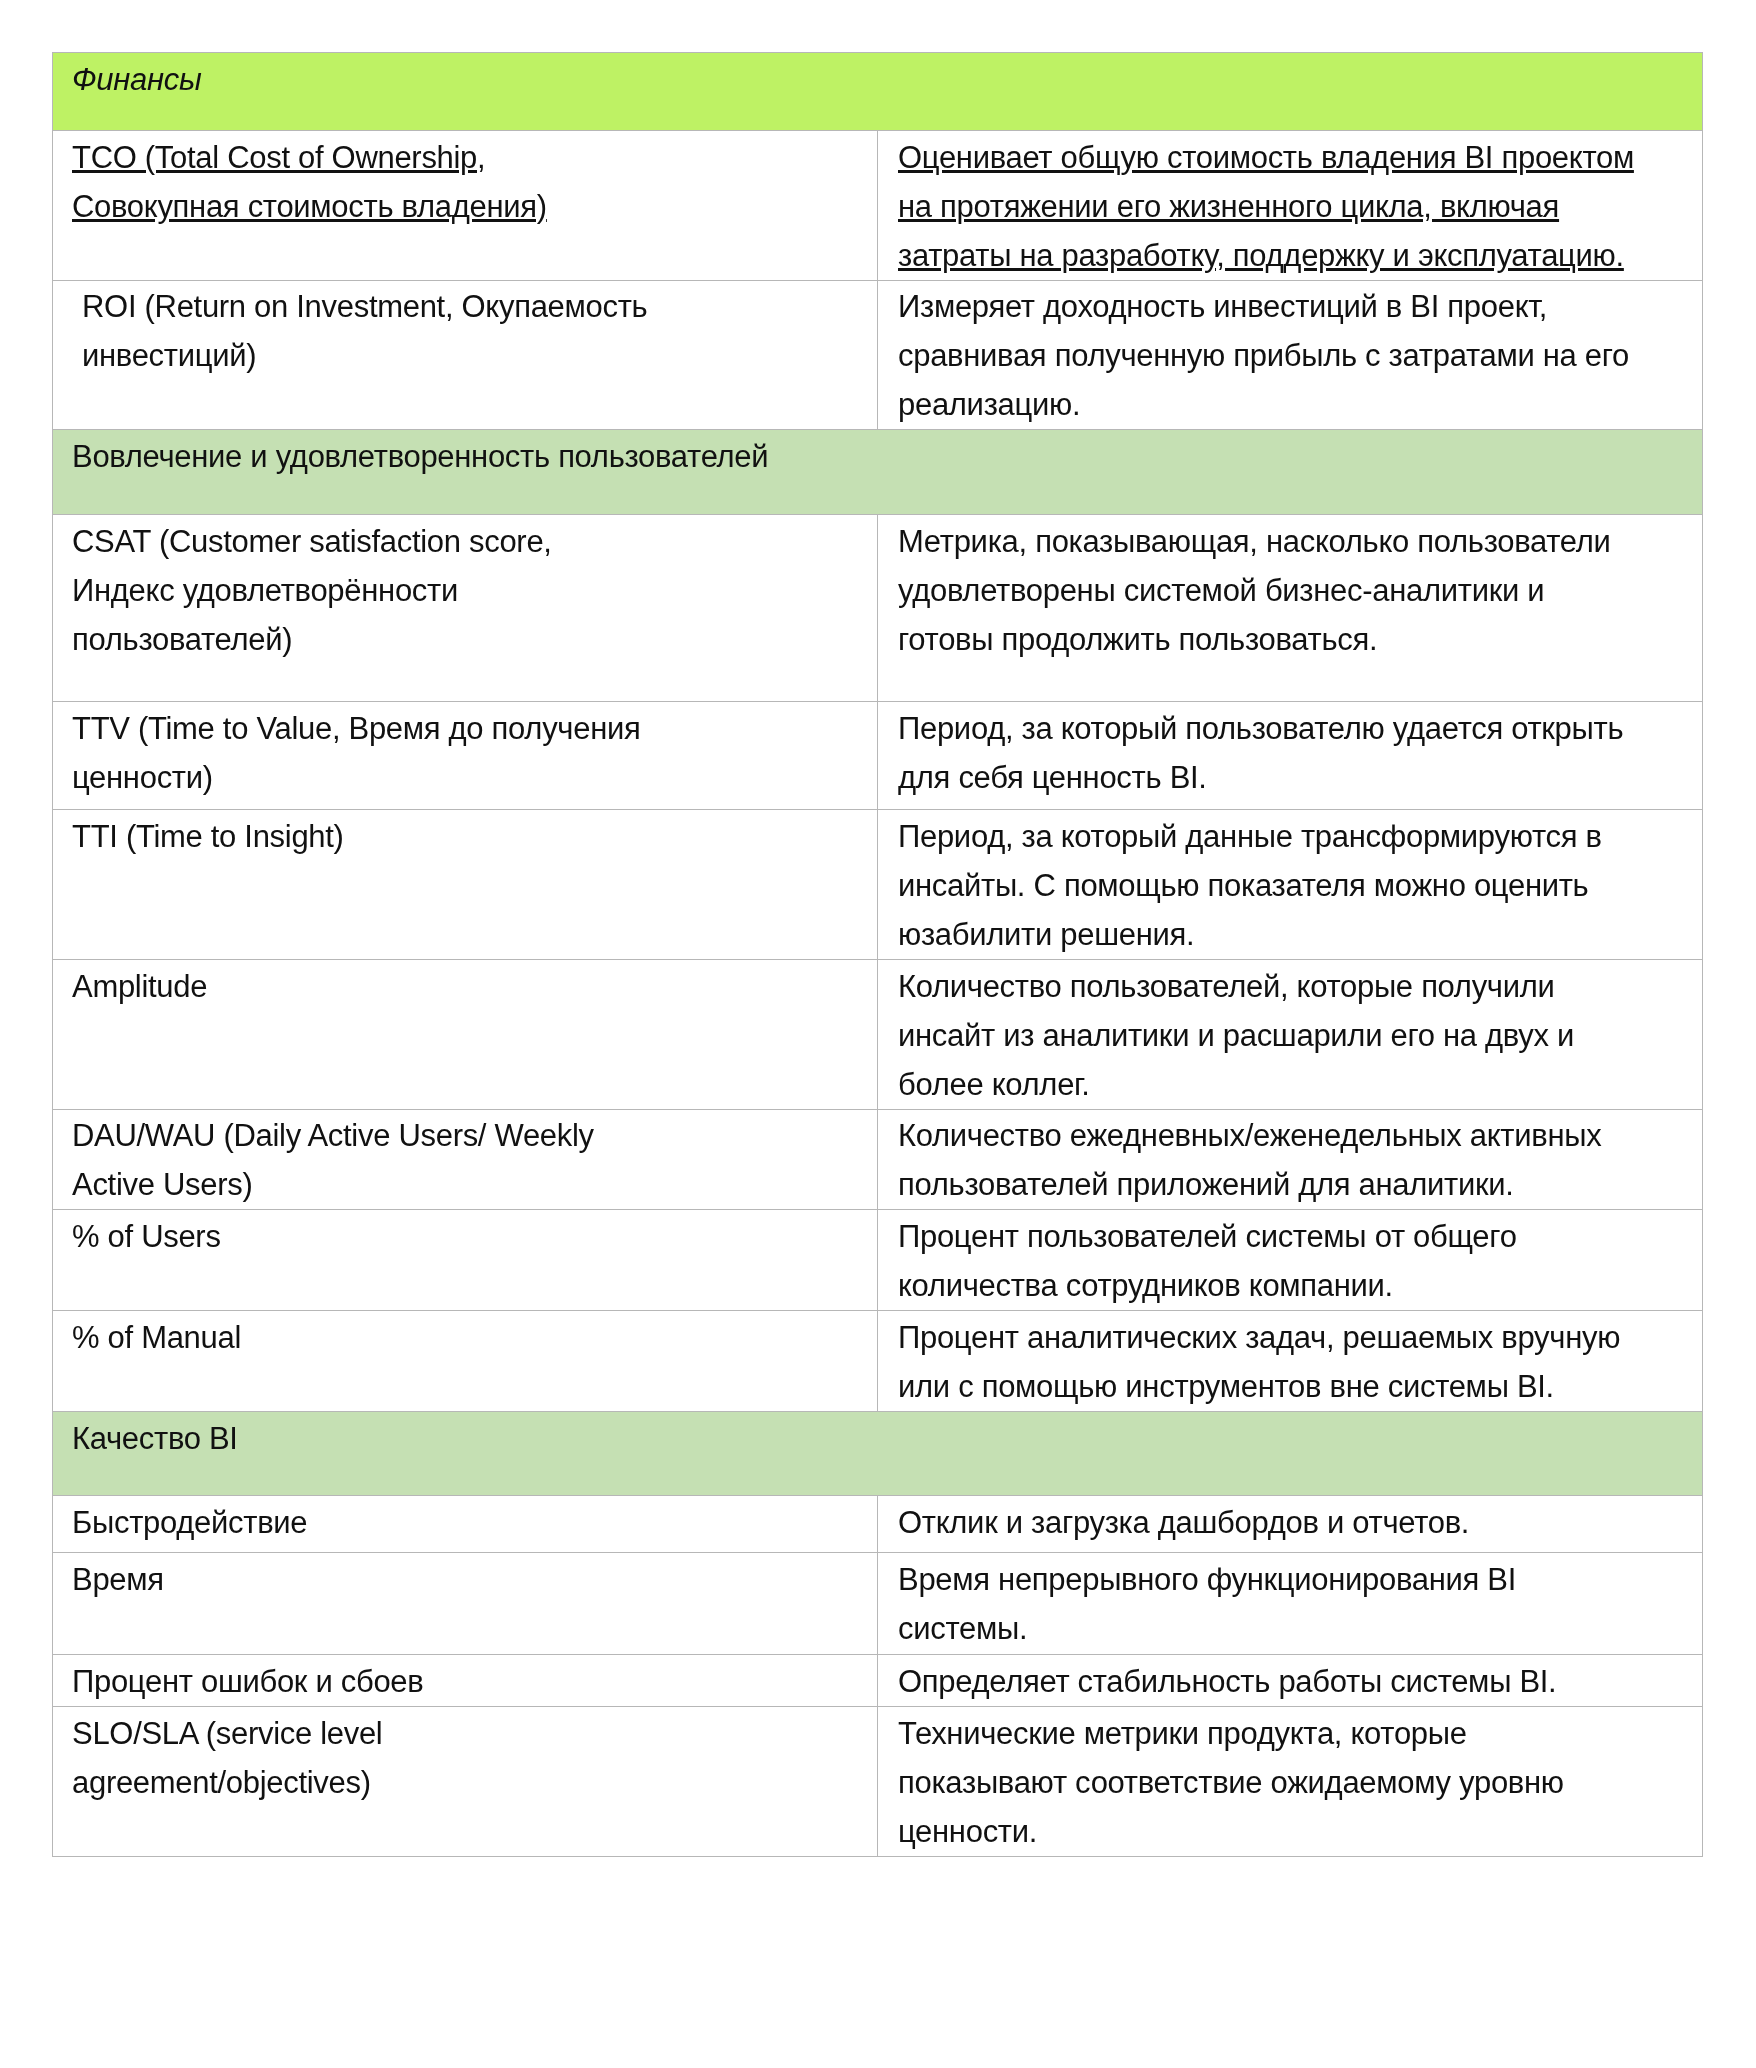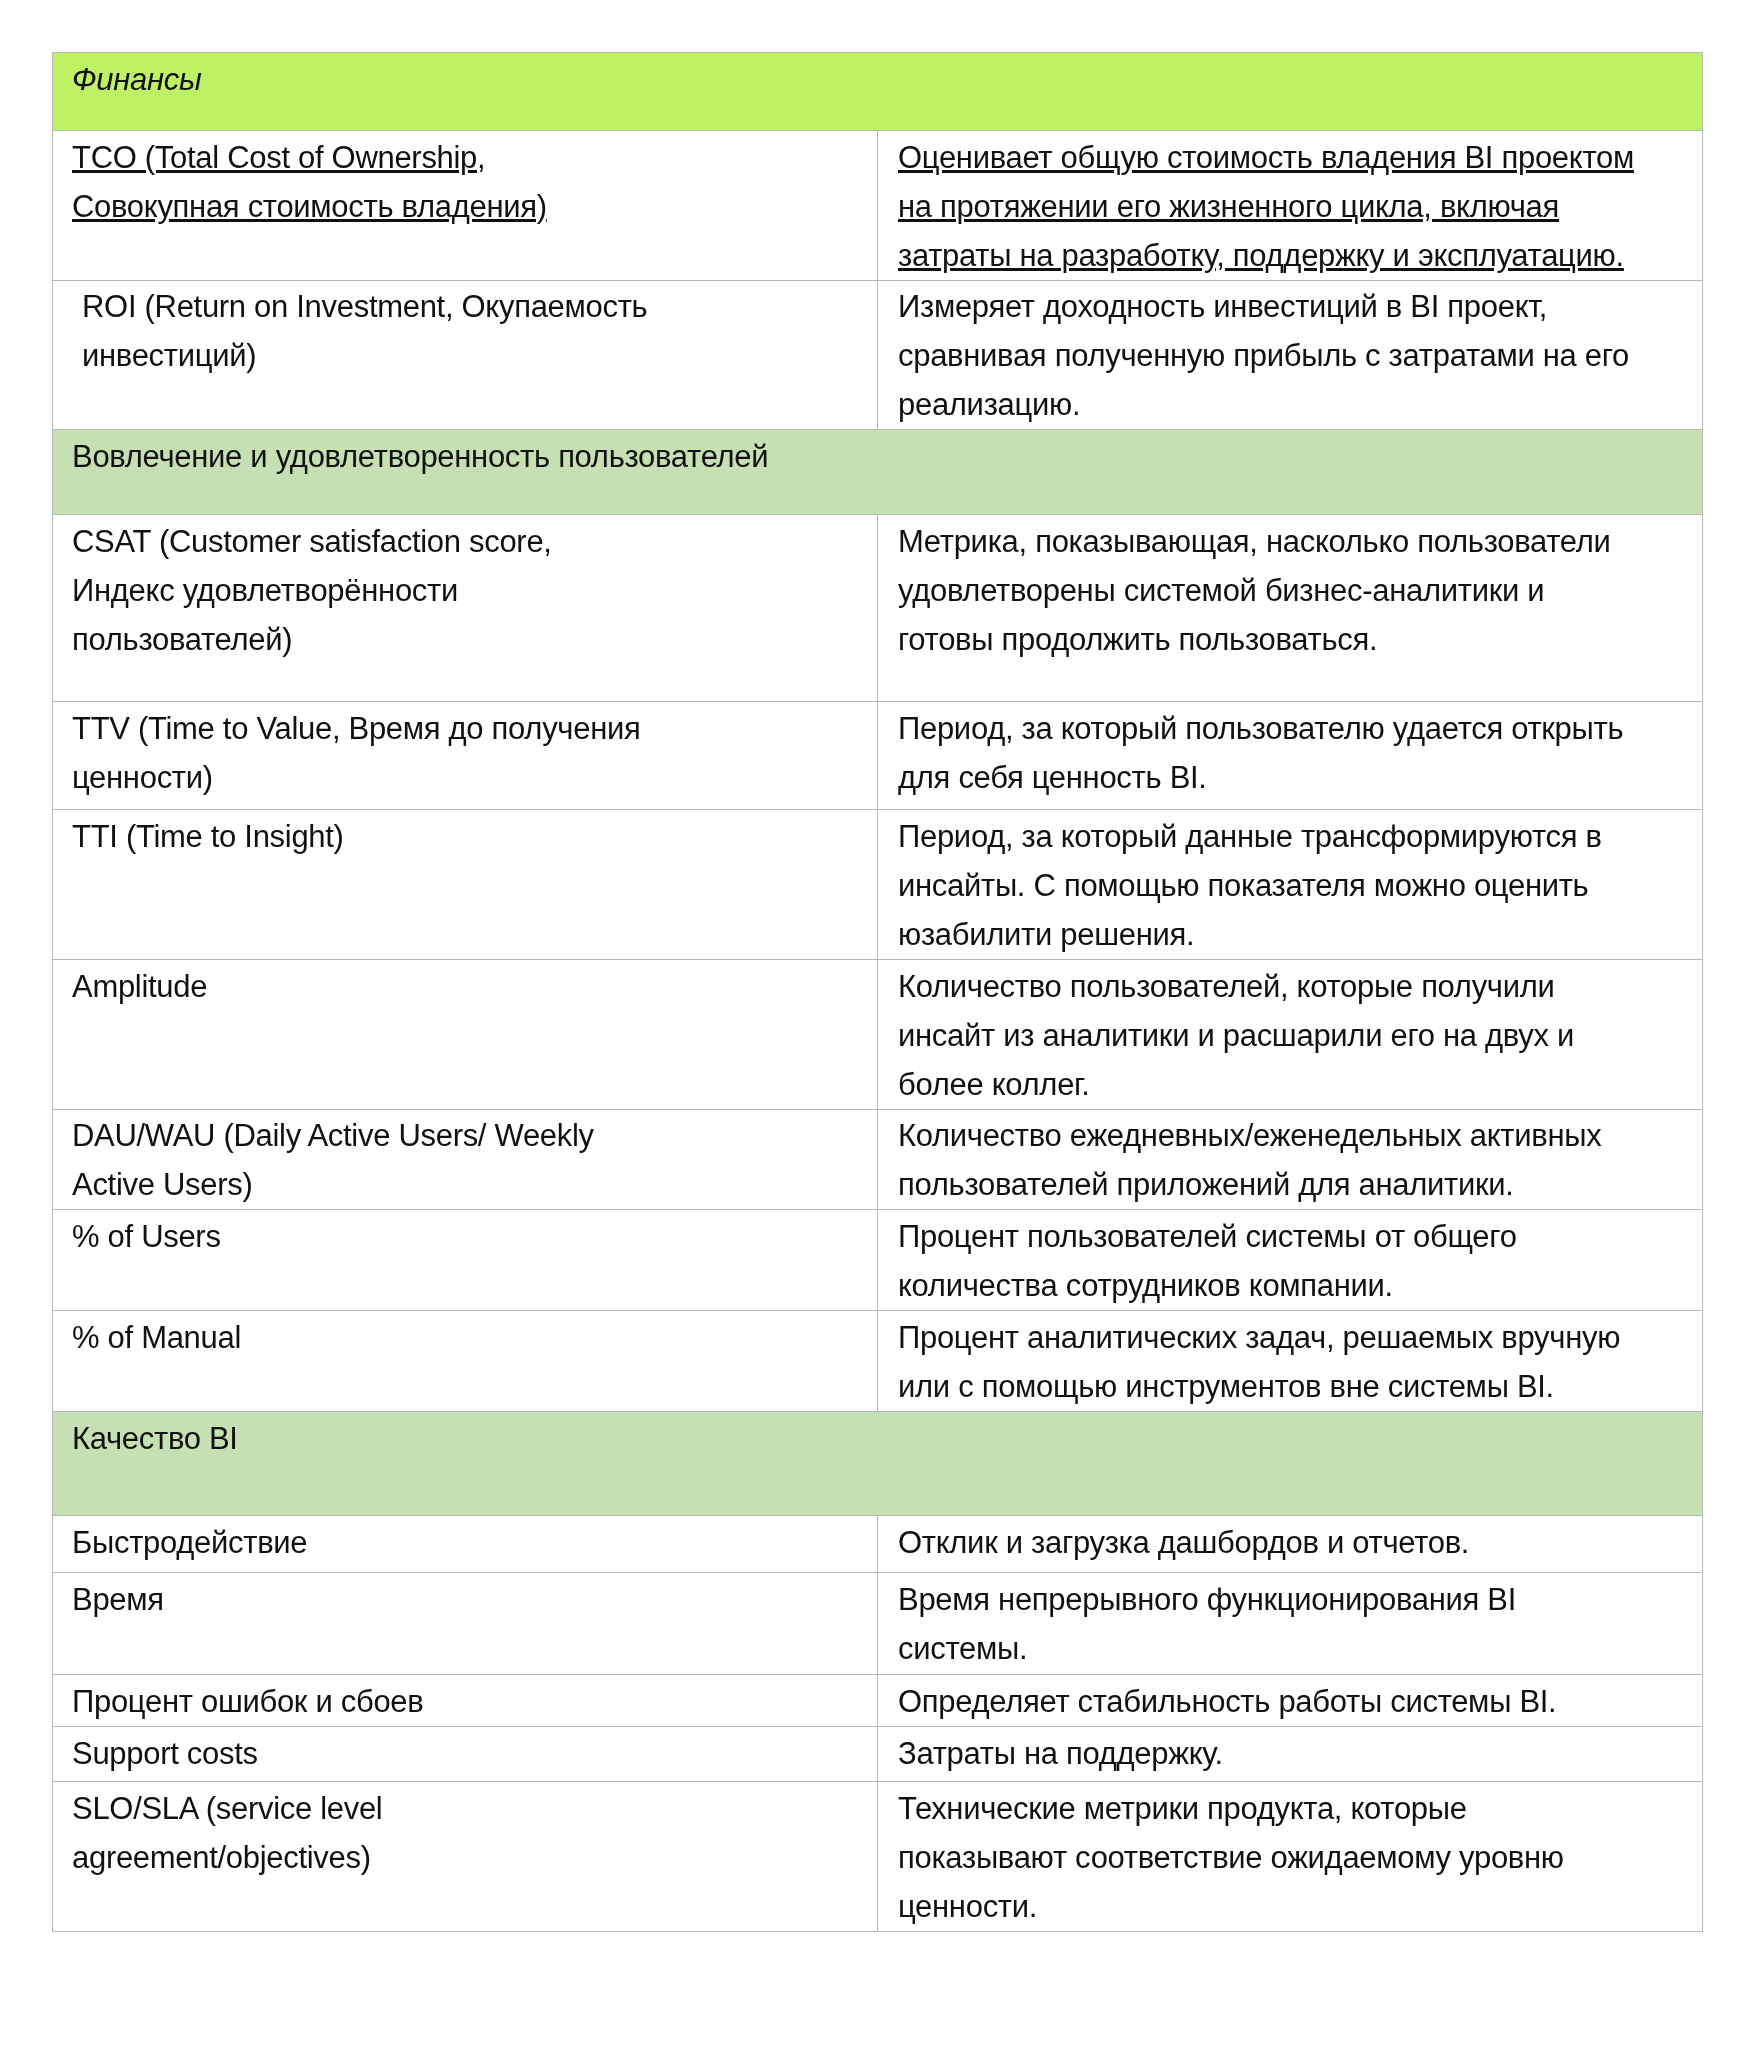--- a/index.html
+++ b/index.html
@@ -137,21 +137,21 @@
       </tr>
       <tr style="height: 101px;">
         <td class="col-name" style="border-color: rgb(183, 183, 183); color: rgb(17, 17, 17);">
           <span class="line">% of Manual</span>
         </td>
         <td class="col-desc" style="border-color: rgb(183, 183, 183); color: rgb(17, 17, 17);">
           <span class="line">Процент аналитических задач, решаемых вручную</span>
           <span class="line">или с помощью инструментов вне системы BI.</span>
         </td>
       </tr>
-      <tr class="section-row" style="height: 104px;">
+      <tr class="section-row" style="height: 84px;">
         <td colspan="2" style="background: rgb(197, 224, 179); border-color: rgb(183, 183, 183); color: rgb(17, 17, 17);">Качество BI</td>
       </tr>
       <tr style="height: 57px;">
         <td class="col-name" style="border-color: rgb(183, 183, 183); color: rgb(17, 17, 17);">
           <span class="line">Быстродействие</span>
         </td>
         <td class="col-desc" style="border-color: rgb(183, 183, 183); color: rgb(17, 17, 17);">
           <span class="line">Отклик и загрузка дашбордов и отчетов.</span>
         </td>
       </tr>
@@ -165,28 +165,20 @@
         </td>
       </tr>
       <tr style="height: 52px;">
         <td class="col-name" style="border-color: rgb(183, 183, 183); color: rgb(17, 17, 17);">
           <span class="line">Процент ошибок и сбоев</span>
         </td>
         <td class="col-desc" style="border-color: rgb(183, 183, 183); color: rgb(17, 17, 17);">
           <span class="line">Определяет стабильность работы системы BI.</span>
         </td>
       </tr>
-      <tr style="height: 55px;">
-        <td class="col-name" style="border-color: rgb(183, 183, 183); color: rgb(17, 17, 17);">
-          <span class="line">Support costs</span>
-        </td>
-        <td class="col-desc" style="border-color: rgb(183, 183, 183); color: rgb(17, 17, 17);">
-          <span class="line">Затраты на поддержку.</span>
-        </td>
-      </tr>
       <tr style="height: 150px;">
         <td class="col-name" style="border-color: rgb(183, 183, 183); color: rgb(17, 17, 17);">
           <span class="line">SLO/SLA (service level</span>
           <span class="line">agreement/objectives)</span>
         </td>
         <td class="col-desc" style="border-color: rgb(183, 183, 183); color: rgb(17, 17, 17);">
           <span class="line">Технические метрики продукта, которые</span>
           <span class="line">показывают соответствие ожидаемому уровню</span>
           <span class="line">ценности.</span>
         </td>

